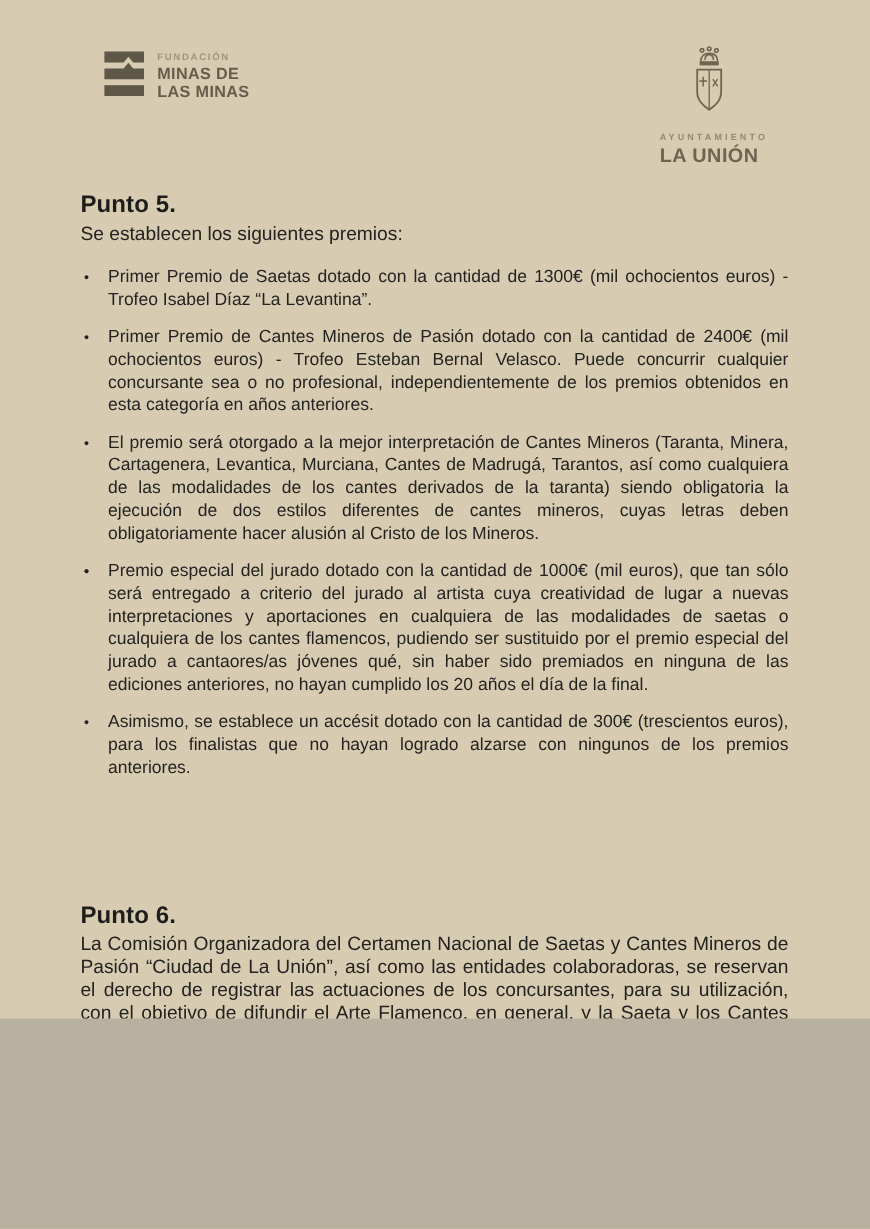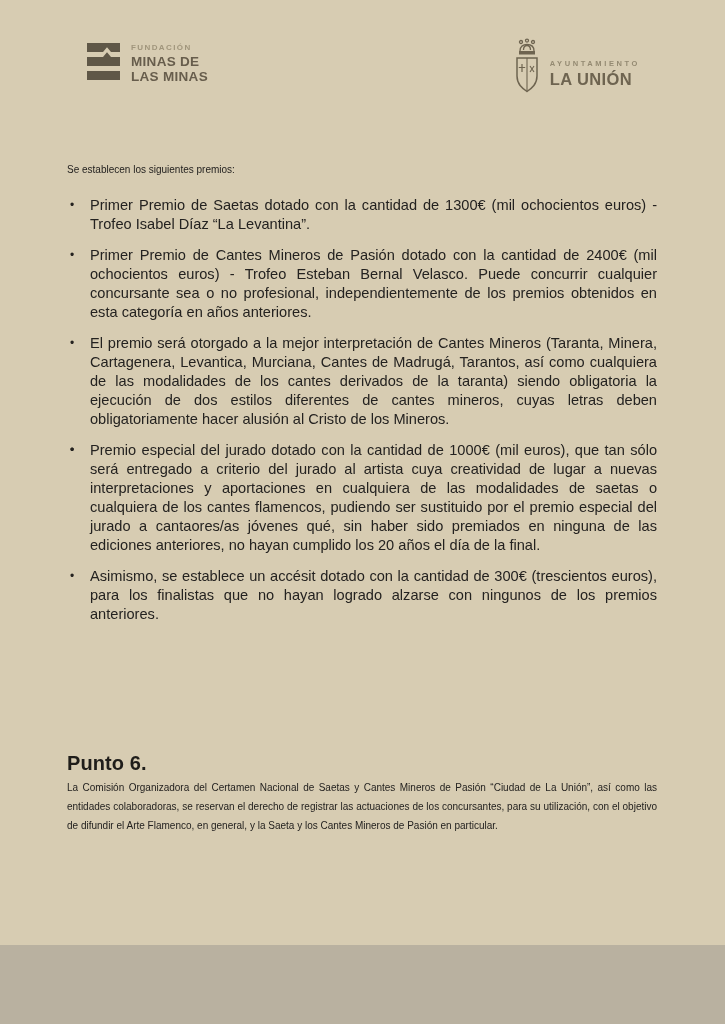--- a/index.html
+++ b/index.html
@@ -1,19 +1,19 @@
 <!DOCTYPE html>
 <html><head>
 <meta charset="utf-8">
 <style>
   html, body { margin: 0; padding: 0; background: #b9b1a0; }
   .page {
     position: relative;
     width: 725px;
-    height: 945px;
+    height: 849px;
     margin: 0 auto;
     background: #d7ccb2;
     font-family: "Liberation Sans", sans-serif;
     color: #242220;
     overflow: hidden;
   }
 
   
   .header {
     position: absolute;
@@ -30,21 +30,21 @@
   .logo1-text { margin-left: 9px; }
   .logo1-sup {
     font-size: 8px; letter-spacing: 1.4px; color: #a0957c;
     margin-bottom: 2px; font-weight: bold;
   }
   .logo1-main {
     font-size: 13.5px; font-weight: bold; color: #675d4c;
     line-height: 15px; letter-spacing: 0.3px;
   }
 
-  .logo2 { margin-top: -4px; }
+  .logo2 { margin-top: -4px; flex-direction: column; }
   .logo2-text { margin-left: 8px; margin-top: 14px; }
   .logo2-sup {
     font-size: 7.5px; letter-spacing: 2.6px; color: #948a72;
     margin-bottom: 2px; font-weight: bold;
   }
   .logo2-main {
     font-size: 16.5px; font-weight: bold; color: #6e6450;
     letter-spacing: 0.4px;
   }
 
@@ -62,21 +62,21 @@
   .section-punto6 { top: 752px; }
 
   .section h1 {
     margin: 0 0 3px 0;
     font-size: 20px;
     font-weight: bold;
     letter-spacing: 0.1px;
     color: #1f1d1a;
   }
   .body-text {
-    font-size: 10px;
+    font-size: 16px;
     line-height: 19px;
     text-align: justify;
   }
   .intro { text-align: left; }
 
   .bullets {
     list-style: none;
     margin: 17px 0 0 0;
     padding: 0;
   }
@@ -134,20 +134,21 @@
       </svg>
       <div class="logo2-text">
         <div class="logo2-sup">AYUNTAMIENTO</div>
         <div class="logo2-main">LA UNIÓN</div>
       </div>
     </div>
 
   </div>
 
   <div class="section section-punto5">
+    <h1>Punto 5.</h1>
     <div class="body-text intro">Se establecen los siguientes premios:</div>
 
     <ul class="bullets">
       <li>
         <span class="bullet-marker">•</span>
         <span>Primer Premio de Saetas dotado con la cantidad de 1300€ (mil ochocientos euros) - Trofeo Isabel Díaz “La Levantina”.</span>
       </li>
       <li>
         <span class="bullet-marker">•</span>
         <span>Primer Premio de Cantes Mineros de Pasión dotado con la cantidad de 2400€ (mil ochocientos euros) - Trofeo Esteban Bernal Velasco. Puede concurrir cualquier concursante sea o no profesional, independientemente de los premios obtenidos en esta categoría en años anteriores.</span>

